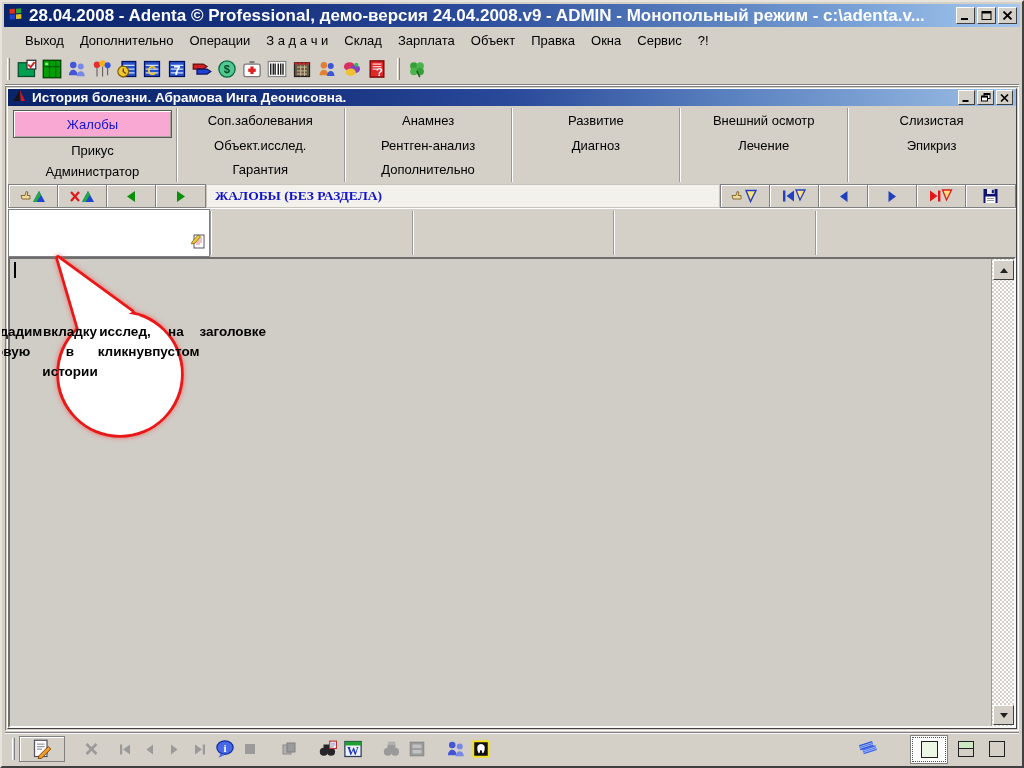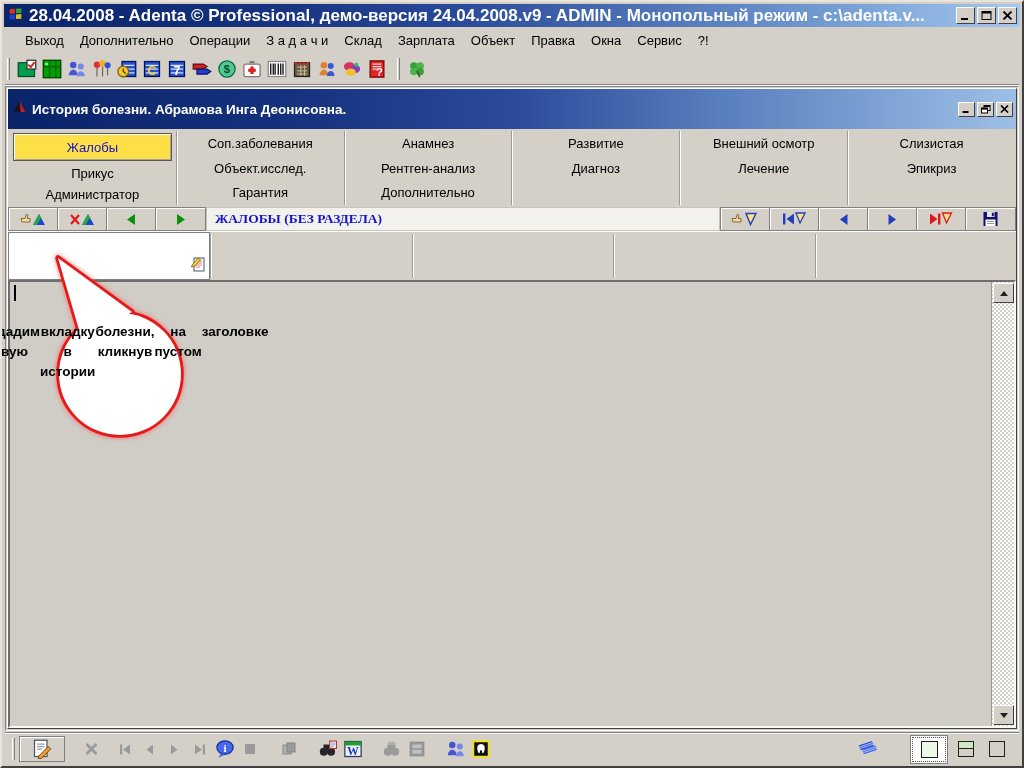--- a/index.html
+++ b/index.html
@@ -28,30 +28,30 @@
   .toolbar{position:absolute;top:51px;left:3px;right:3px;height:32px;display:flex;align-items:center;
     border-bottom:1px solid #808080;box-shadow:0 1px 0 #fff;}
   .grip{width:3px;height:22px;border-left:1px solid #fff;border-right:1px solid #808080;margin:0 4px 0 2px;}
   .tbi{width:25px;height:26px;display:flex;align-items:center;justify-content:center;}
   .tbi svg{display:block;}
   
   .mdi{position:absolute;top:84px;left:3px;right:3px;bottom:35px;
     border:1px solid;border-color:#808080 #fff #fff #808080;background:#d4d0c8;}
   .child{position:absolute;inset:1px;border:1px solid;border-color:#fff #404040 #404040 #fff;
     display:flex;flex-direction:column;background:#d4d0c8;}
-  .ctitle{height:40px;background:linear-gradient(90deg,#0a246a 0%,#16317e 28%,#2a4a9a 50%,#5b82c0 72%,#9dbfe6 100%);
+  .ctitle{height:17px;background:linear-gradient(90deg,#0a246a 0%,#16317e 28%,#2a4a9a 50%,#5b82c0 72%,#9dbfe6 100%);
     display:flex;align-items:center;color:#fff;padding:0 3px;flex:0 0 auto;}
   .ctitle .ttl{font-size:13.5px;font-weight:bold;margin-left:5px;white-space:nowrap;}
   
   .tabgrid{height:78px;display:flex;padding:2px 1px;flex:0 0 auto;}
   .tabcol{flex:1;display:flex;flex-direction:column;}
   .tabcol.sep{border-right:1px solid #9a9a9a;box-shadow:1px 0 0 #fff;}
   .tab{height:25px;display:flex;align-items:center;justify-content:center;font-size:13px;color:#000;}
   .tab.selected{height:33px;margin:2px 4px 2px;border:1px solid #585858;
-    box-shadow:inset 1px 1px 0 #fff, inset -1px -1px 0 #a8a49c;color:#1414cc;background:#fde047;}
+    box-shadow:inset 1px 1px 0 #fff, inset -1px -1px 0 #a8a49c;color:#1414cc;background:#f9a8d4;}
   
   .recbar{height:24px;display:flex;align-items:stretch;flex:0 0 auto;font-family:Liberation Serif, serif;}
   .btngroup{display:flex;border:1px solid #808080;background:#d4d0c8;}
   .rbtn{width:49px;display:flex;align-items:center;justify-content:center;
     border-right:1px solid #808080;box-shadow:inset 1px 1px 0 #fff;background:#d4d0c8;}
   .rbtn:last-child{border-right:none;}
   .rbtn svg{display:block;}
   .seclabel{flex:1;background:#f2f1ec;border:1px solid #c8c4bc;display:flex;align-items:center;
     padding-left:8px;color:#1414cc;font-weight:bold;font-size:13.5px;}
   
@@ -566,19 +566,19 @@
   <div class="callout">
     <svg width="198" height="218" viewBox="0 0 198 218">
       <path d="M28 12 L52 94 L102 66 Z" fill="#fff" stroke="#e81818" stroke-width="5.5" stroke-linejoin="round"></path>
       <circle cx="90" cy="128" r="61" fill="#fff" stroke="#e81818" stroke-width="5.5"></circle>
       <path d="M28 12 L52 94 L102 66 Z" fill="#fff"></path>
       <circle cx="90" cy="128" r="61" fill="#fff"></circle>
     </svg>
     <div class="callout-text">
       <span>Создадим новую</span>
       <span>вкладку в истории</span>
-      <span>болезни, кликнув</span>
+      <span>исслед, кликнув</span>
       <span>на пустом</span>
       <span>заголовке</span>
     </div>
   </div>
 
 </div>
 
 </body></html>

